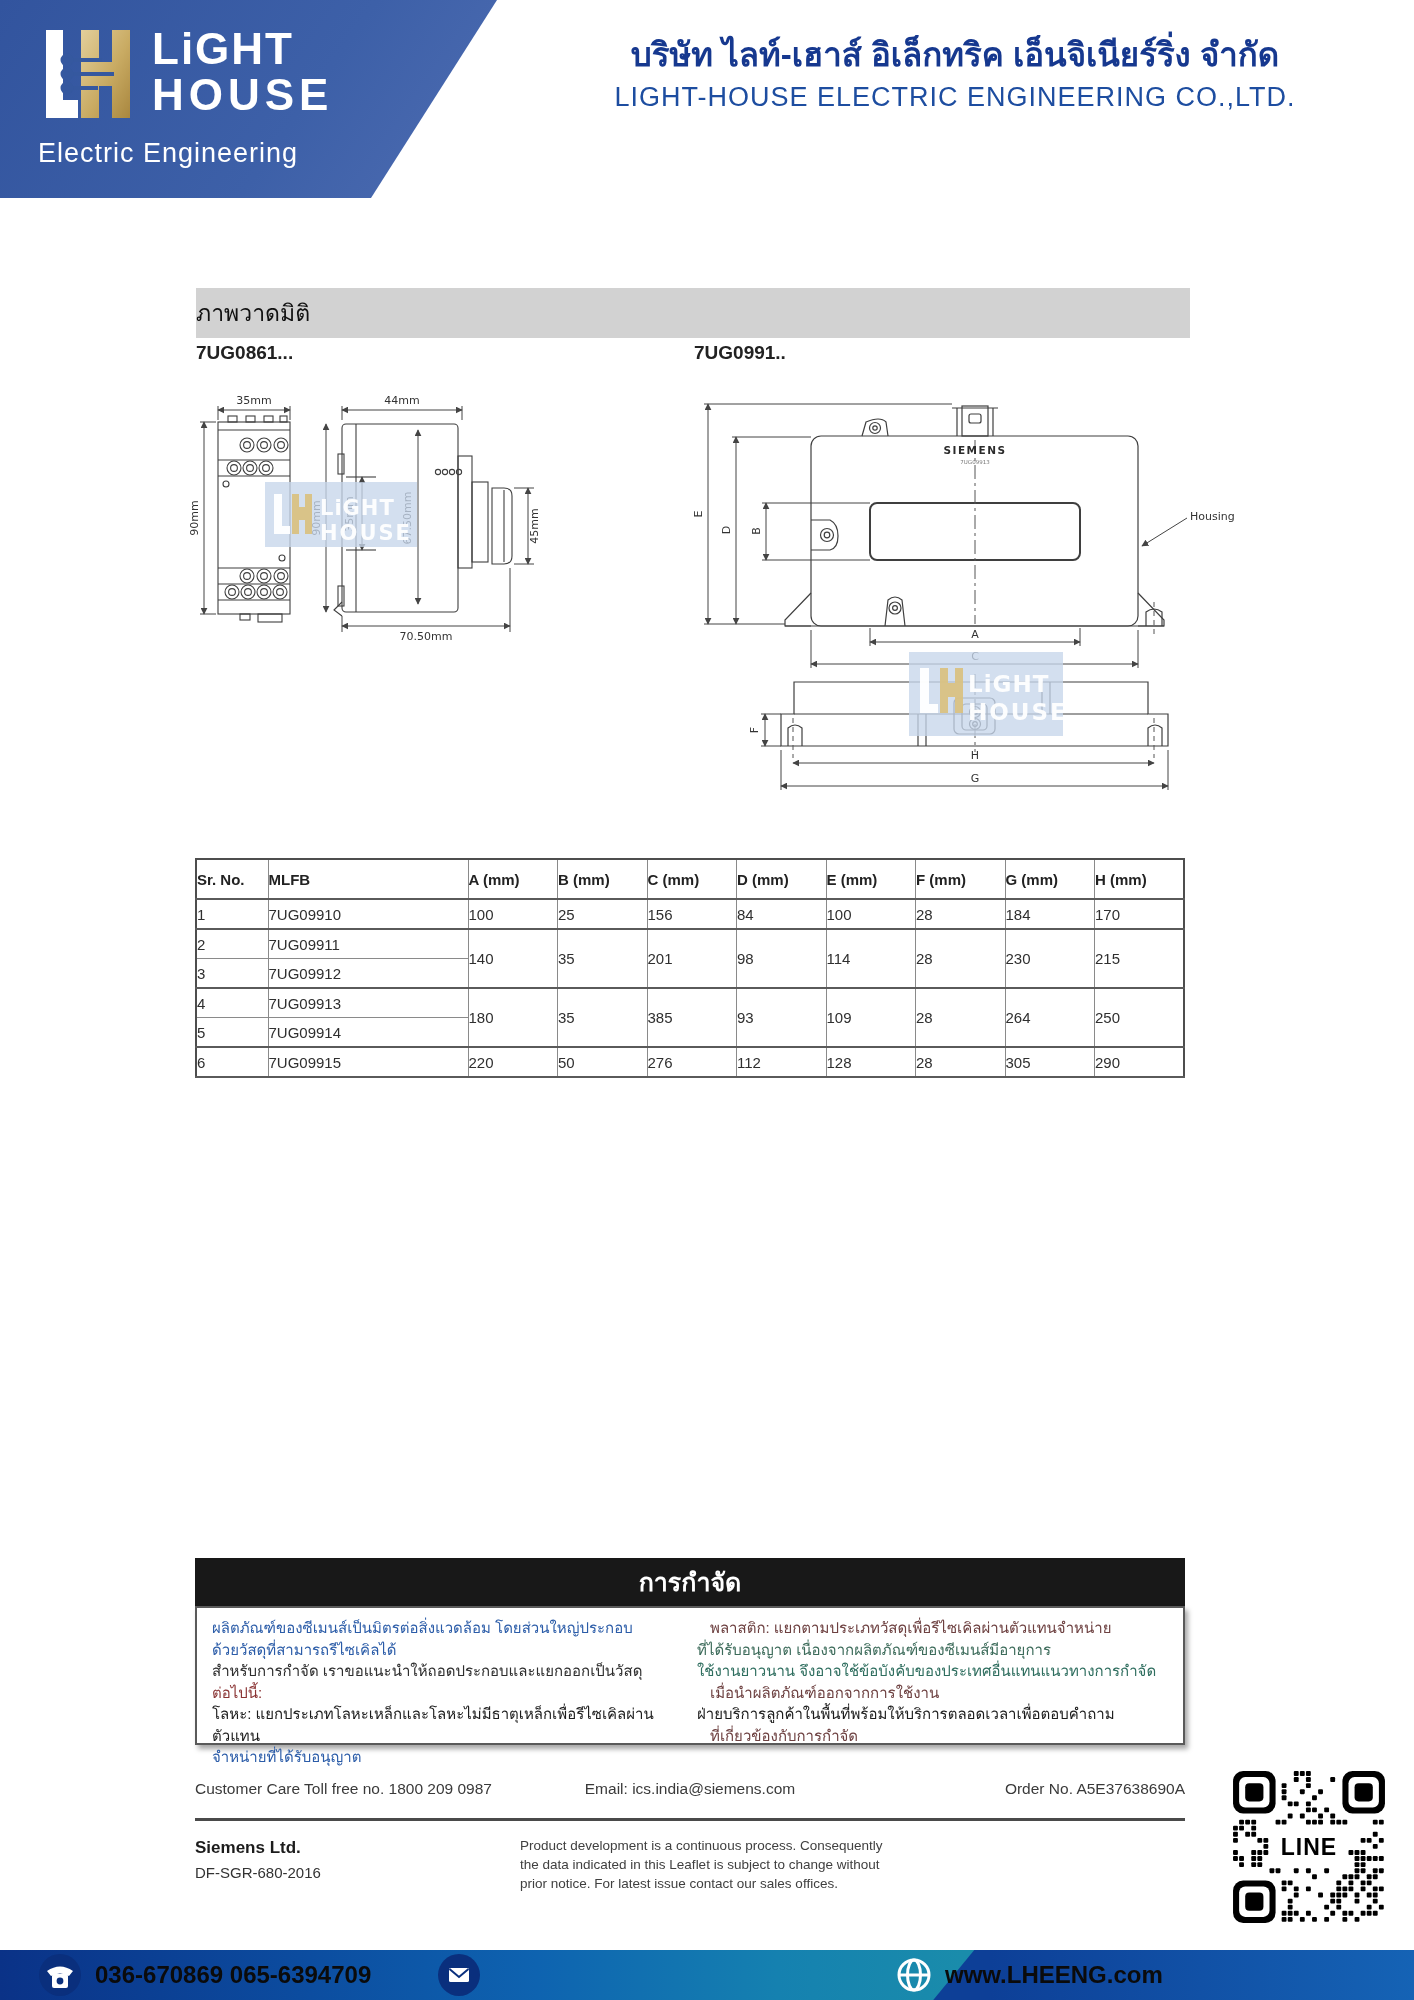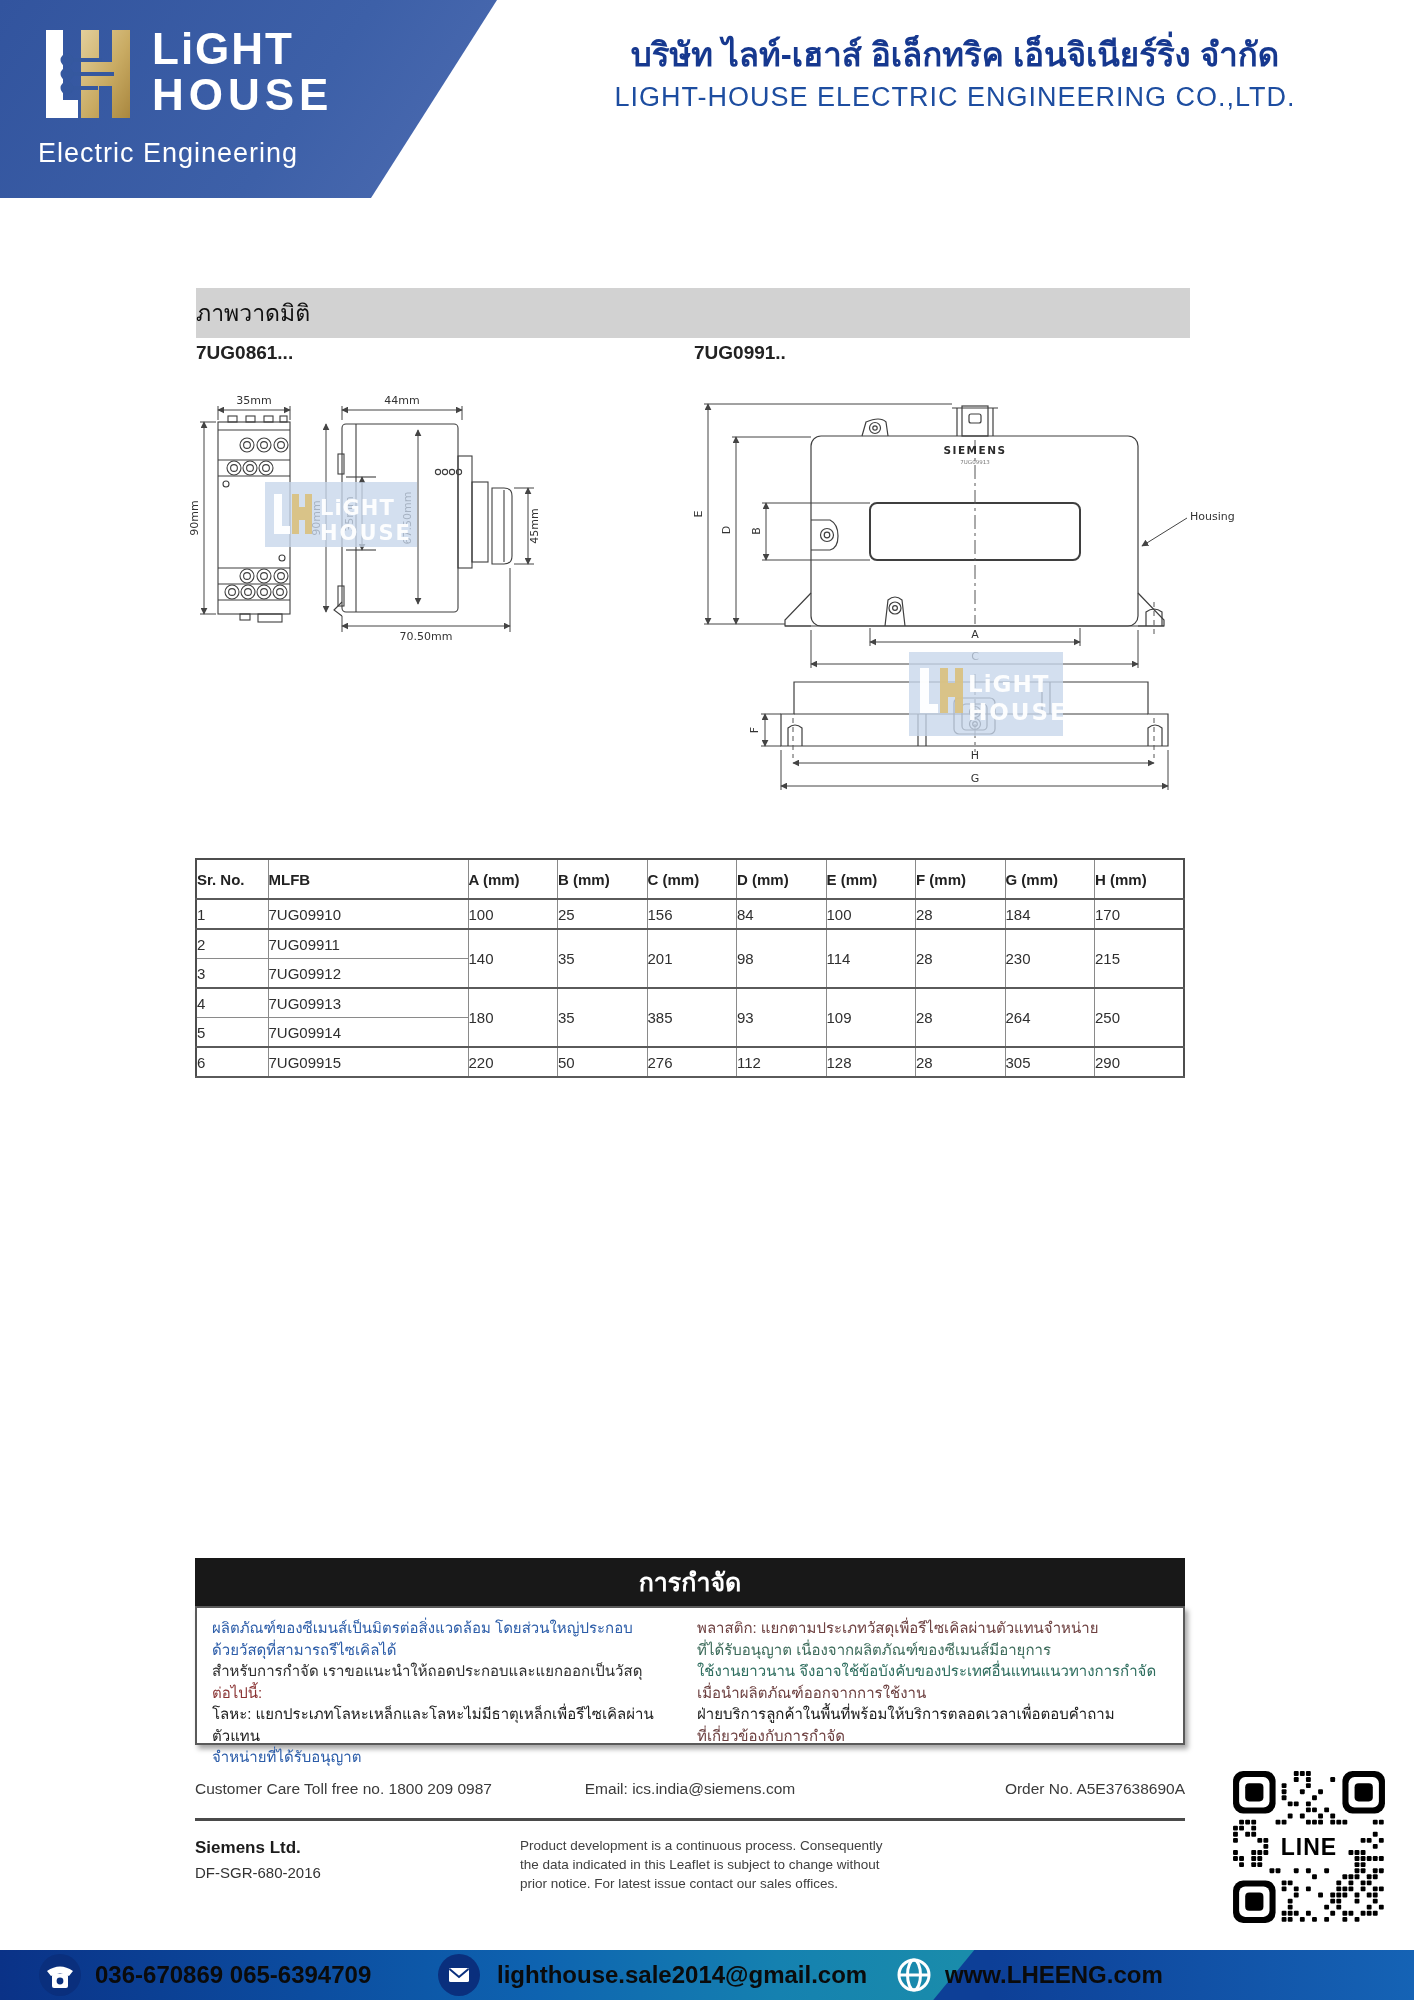--- a/index.html
+++ b/index.html
@@ -40,21 +40,21 @@
   tr.gend td{border-bottom:2px solid #5a5a5a;}
   td.gb{border-bottom:2px solid #5a5a5a;}
 
   
   .disp-bar{position:absolute;left:195px;top:1558px;width:990px;height:48px;background:#181818;
     color:#fff;font-size:25px;font-weight:bold;text-align:center;line-height:48px;}
   .disp-box{position:absolute;left:195px;top:1606px;width:990px;height:139px;background:#fff;
     border:2px solid #5a5a5a;box-sizing:border-box;box-shadow:3px 4px 5px rgba(0,0,0,.35);}
   .disp-col{position:absolute;top:9px;font-size:15px;line-height:21.5px;}
   .c-blue{color:#2b5ca8;} .c-dark{color:#2e2e2e;} .c-red{color:#8a3434;}
-  .c-black{color:#1c1c1c;} .c-maroon{color:#6d4040;} .c-green{color:#2f6e5f;} .c-teal2{color:#3c6b5a;}
+  .c-black{color:#1c1c1c;} .c-maroon{color:#6d4040;margin-left:13px;} .c-green{color:#2f6e5f;} .c-teal2{color:#3c6b5a;}
 
   
   .info-row{position:absolute;left:195px;top:1780px;width:990px;font-size:15.5px;color:#3a3a3a;}
   .hr{position:absolute;left:195px;top:1818px;width:990px;height:3px;background:#4a4a4a;}
   .pub-name{position:absolute;left:195px;top:1838px;font-size:17px;font-weight:bold;color:#1c1c1c;}
   .pub-doc{position:absolute;left:195px;top:1864px;font-size:15px;color:#333;}
   .disclaimer{position:absolute;left:520px;top:1836px;font-size:13.5px;line-height:19px;color:#404040;}
 
   
   .qr-wrap{position:absolute;left:1233px;top:1768px;width:152px;height:158px;background:#fff;}
@@ -591,21 +591,20 @@
       <path d="M9,18 Q22,9 35,18 L31,23 Q22,18 13,23 Z" fill="#fff"></path>
       <rect x="14" y="21" width="16" height="14" rx="2" fill="#fff"></rect>
       <circle cx="22" cy="28" r="3.4" fill="#0a2f7d"></circle>
     </svg>
     <span class="f-text" style="left:95px">036-670869  065-6394709</span>
     <svg class="abs" style="left:437px;top:3px" width="44" height="44" viewBox="0 0 44 44">
       <circle cx="22" cy="22" r="21" fill="#0a2f7d"></circle>
       <rect x="12" y="15" width="20" height="14" rx="1.6" fill="#fff"></rect>
       <path d="M12.5,16 L22,24 L31.5,16" stroke="#0a2f7d" stroke-width="2" fill="none"></path>
     </svg>
-    <span class="f-text" style="left:497px">lighthouse.sale2014@gmail.com</span>
     <svg class="abs" style="left:896px;top:7px" width="36" height="36" viewBox="0 0 36 36">
       <circle cx="18" cy="18" r="15" stroke="#fff" stroke-width="3" fill="none"></circle>
       <ellipse cx="18" cy="18" rx="6.5" ry="15" stroke="#fff" stroke-width="3" fill="none"></ellipse>
       <line x1="3" y1="18" x2="33" y2="18" stroke="#fff" stroke-width="3"></line>
     </svg>
     <span class="f-text" style="left:945px">www.LHEENG.com</span>
   </div>
 
 </div>
 

